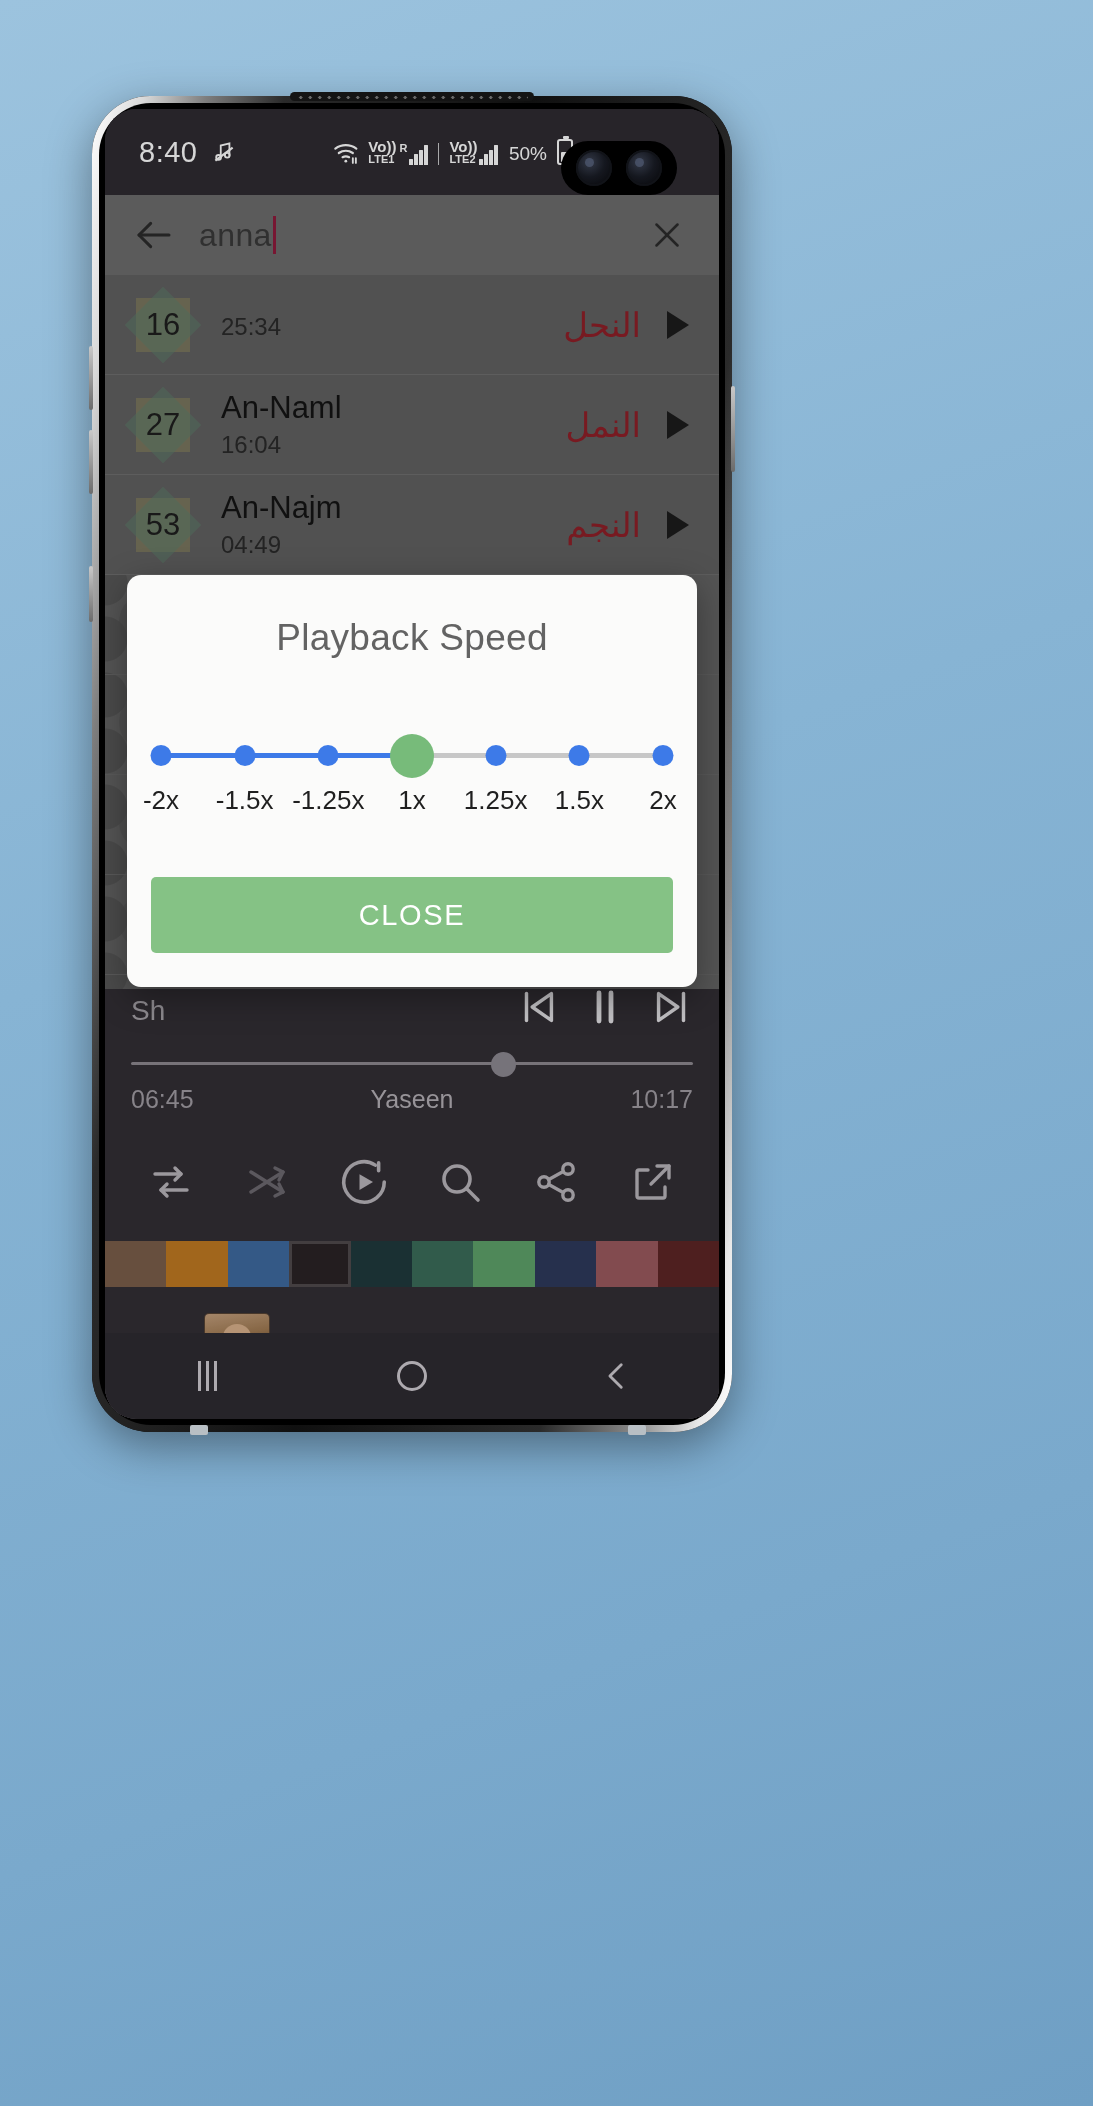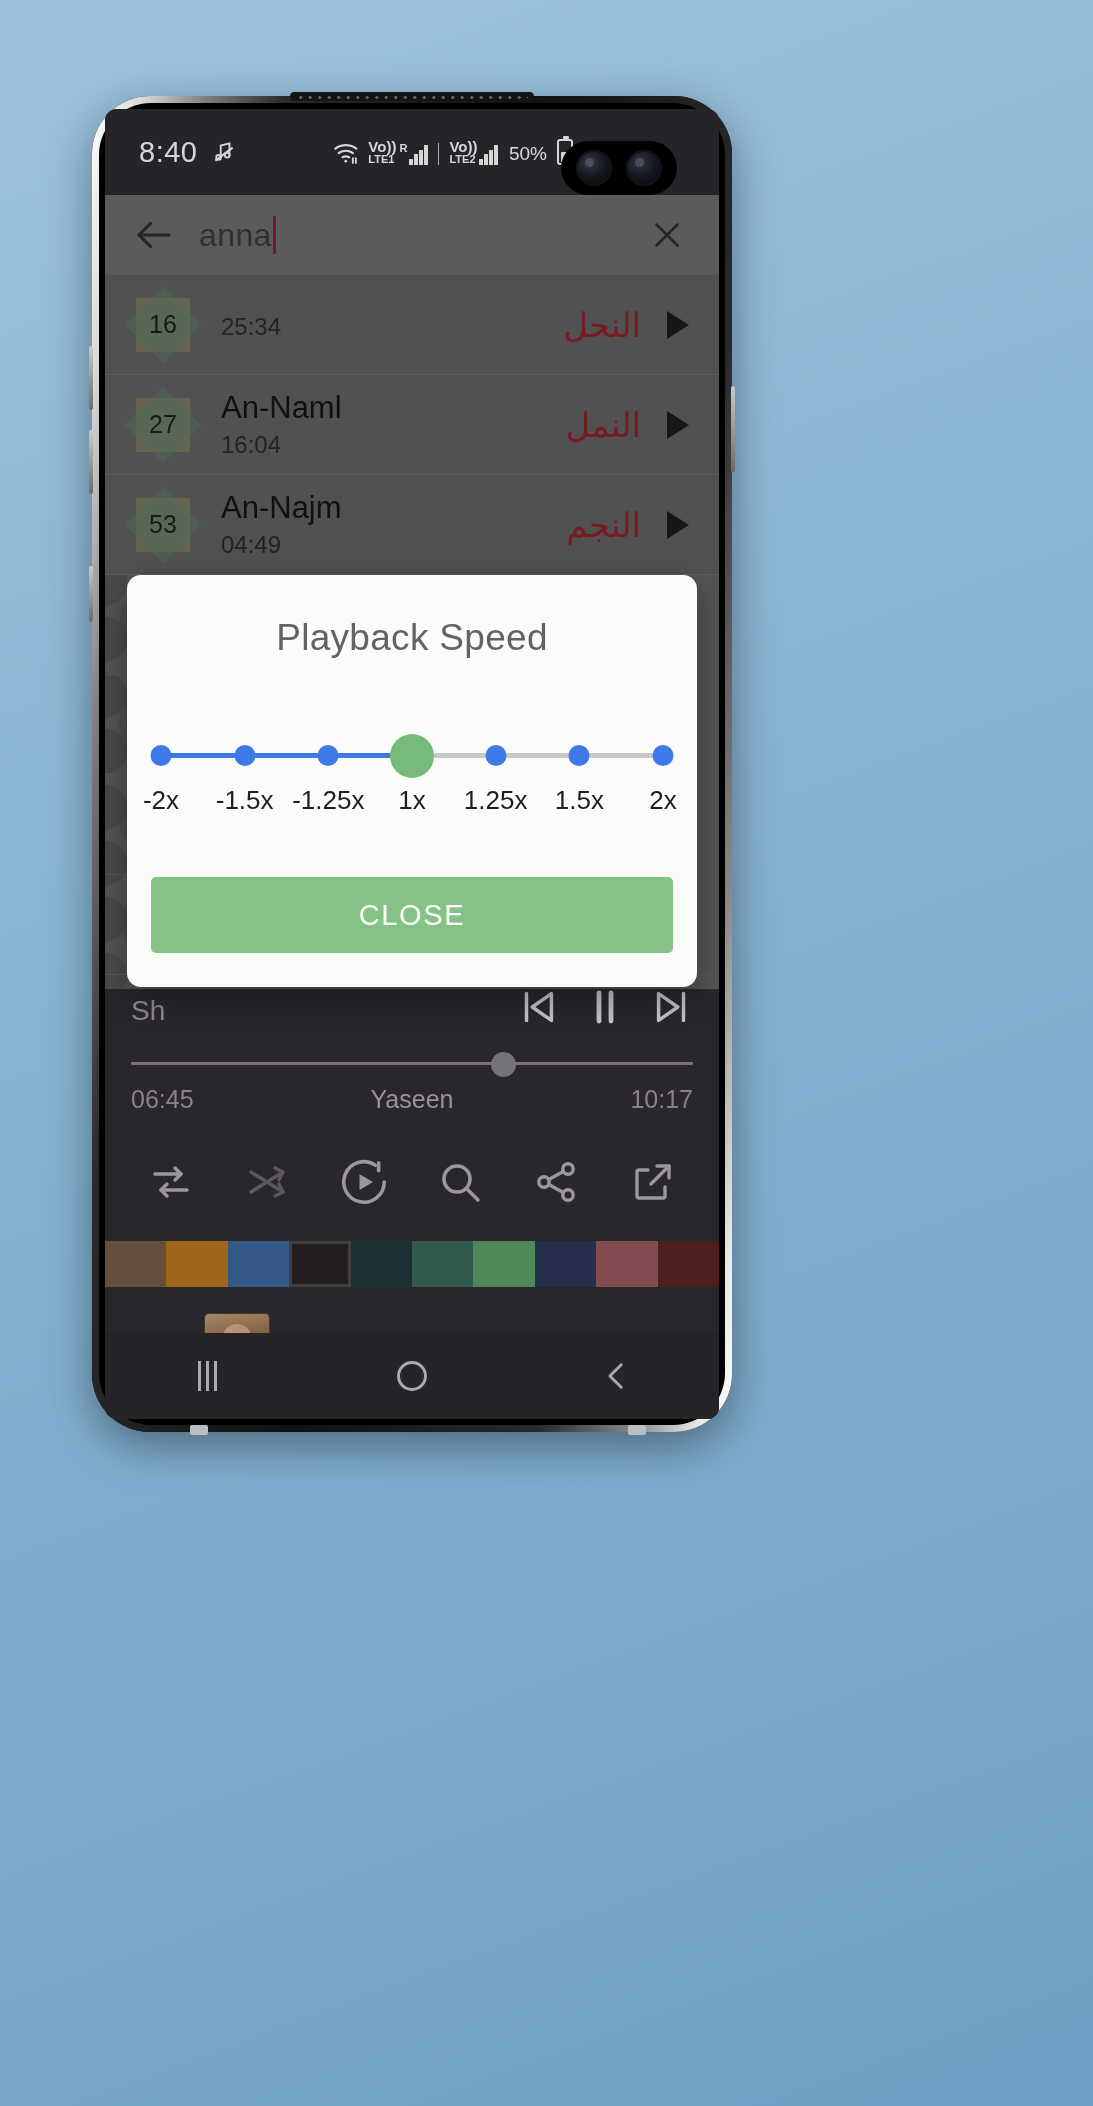--- a/index.html
+++ b/index.html
@@ -29,21 +29,21 @@
   }
   #phone-edge-inner {
     position: absolute;
     left: 7px; top: 7px; right: 7px; bottom: 7px;
     border-radius: 52px;
     background: #000;
   }
   #phone-screen {
     position: absolute;
     left: 13px; top: 13px; right: 13px; bottom: 13px;
-    border-radius: 12px;
+    border-radius: 32px;
     background: #2e2b31;
     overflow: hidden;
   }
 
   
   .side-btn {
     position: absolute;
     width: 4px;
     background: linear-gradient(180deg,#c9c9c9,#6b6b6b);
     border-radius: 3px;
@@ -191,21 +191,21 @@
     flex: 0 0 auto;
   }
   .row-badge .star-a, .row-badge .star-b {
     position: absolute; left: 9px; top: 9px;
     width: 54px; height: 54px;
   }
   .row-badge .star-a { background: #8f8a5e; opacity: .55; }
   .row-badge .star-b { background: #5f7f6b; opacity: .55; transform: rotate(45deg); }
   .row-num {
     position: relative; z-index: 2;
-    font-size: 25px; color: #1e1e1e;
+    font-size: 31px; color: #1e1e1e;
   }
   .row-main { margin-left: 22px; flex: 1; }
   .row-title { font-size: 31px; color: #141414; line-height: 1.18; }
   .row-sub { font-size: 24px; color: #2a2a2a; margin-top: 4px; }
   .row-arabic {
     font-size: 34px; color: #8f1f28;
     direction: rtl;
     margin-right: 22px;
     white-space: nowrap;
   }

